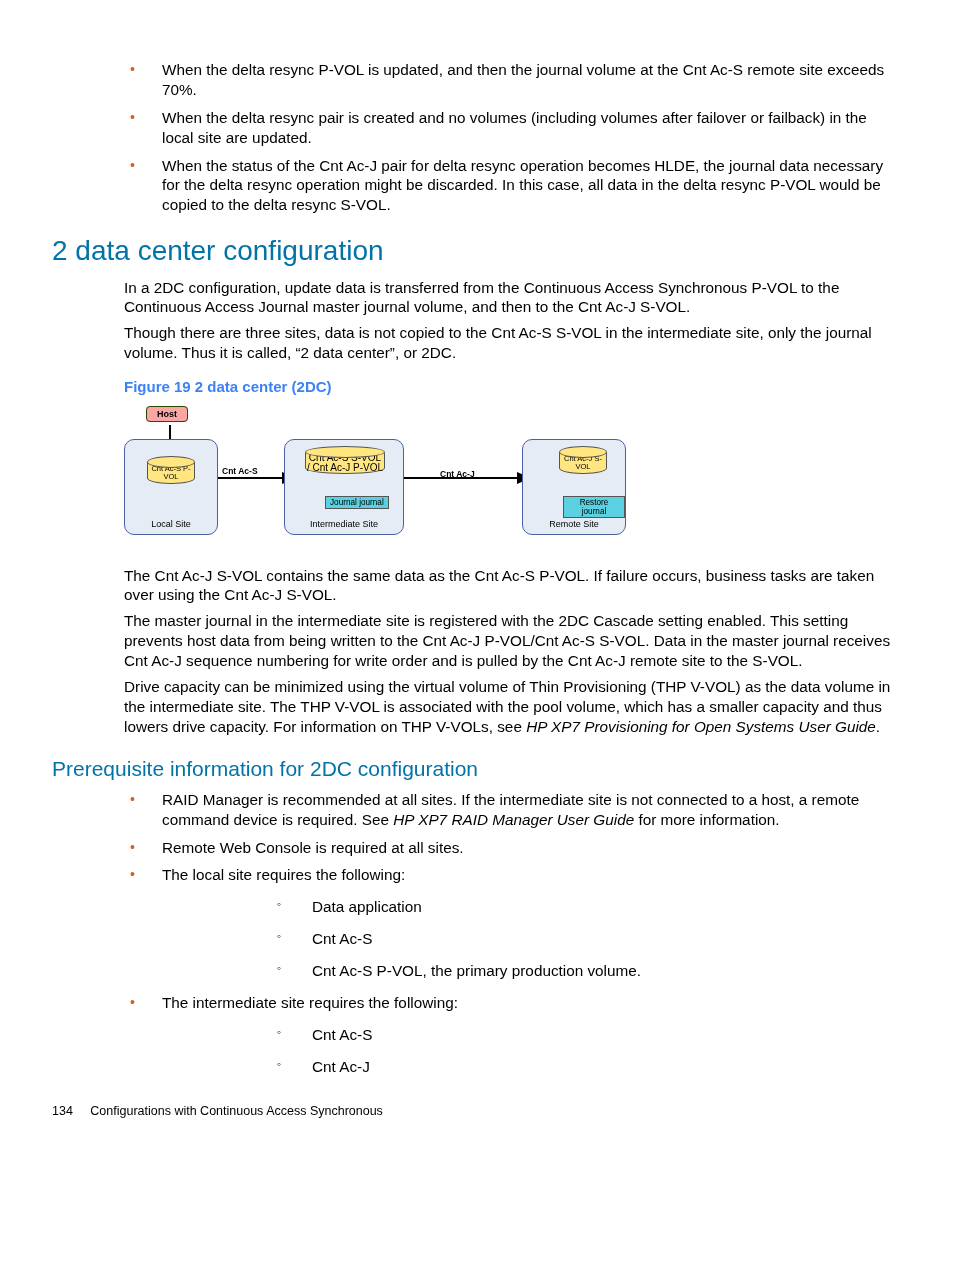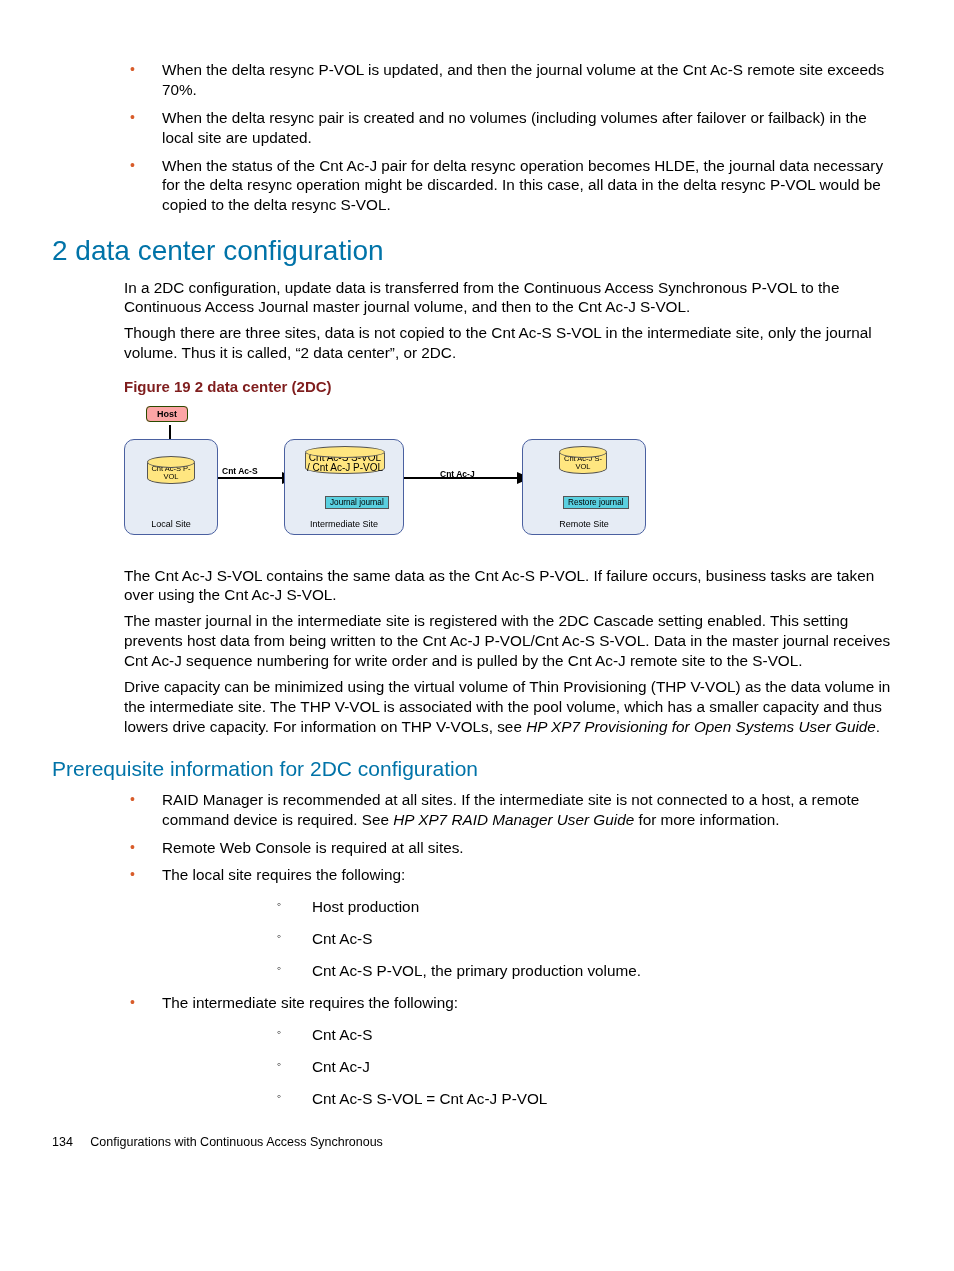--- a/index.html
+++ b/index.html
@@ -65,21 +65,21 @@
     color: #0073a8;
     font-size: 21px;
     margin: 18px 0 6px 0;
   }
   .body-p {
     margin: 6px 0 6px 72px;
     padding-right: 10px;
   }
   .fig-title {
     font-weight: bold;
-    color: #7f1d1d;
+    color: #3b82f6;
     margin: 14px 0 6px 72px;
     font-size: 15px;
   }
   .italic { font-style: italic; }
   .footer {
     margin-top: 26px;
     font-size: 12.5px;
     color:#000;
   }
   .footer .pn { display:inline-block; margin-right: 14px; }
@@ -219,21 +219,21 @@
           <span>Cnt Ac-S S-VOL</span><br><span>/ Cnt Ac-J P-VOL</span>
         </span>
       </div>
     </div>
     <div class="jbox" style="left:40px; top:56px;">Journal journal</div>
     <div class="site-label">Intermediate Site</div>
   </div>
 
   <span class="conn-label" style="left:316px; top:66px;">Cnt Ac-J</span>
 
-  <div class="site-box" style="left:398px; top:36px; width:124px; height:96px;">
+  <div class="site-box" style="left:398px; top:36px; width:104px; height:96px;">
     <div class="cyl" style="left:36px; top:6px;">
       <div class="top-el"></div>
       <div class="body-el">
           <span style="font-size:7.5px; line-height:1;">Cnt Ac-J S-VOL</span>
         </div>
     </div>
     <div class="jbox" style="left:40px; top:56px;">Restore journal</div>
     <div class="site-label">Remote Site</div>
   </div>
 </div>
@@ -247,31 +247,30 @@
 <h2>Prerequisite information for 2DC configuration</h2>
 
 <ul class="top">
   <li>
     <span>RAID Manager is recommended at all sites. If the intermediate site is not connected to a host, a remote command device is required. See </span><span class="italic">HP XP7 RAID Manager User Guide</span><span> for more information.</span>
   </li>
   <li>Remote Web Console is required at all sites.</li>
   <li>
     <span>The local site requires the following:</span>
     <ul class="sub">
-      <li>Host production</li>
+      <li>Data application</li>
       <li>Cnt Ac-S</li>
       <li>Cnt Ac-S P-VOL, the primary production volume.</li>
     </ul>
   </li>
   <li>
     <span>The intermediate site requires the following:</span>
     <ul class="sub">
       <li>Cnt Ac-S</li>
       <li>Cnt Ac-J</li>
-      <li>Cnt Ac-S S-VOL = Cnt Ac-J P-VOL</li>
     </ul>
   </li>
 </ul>
 
 <div class="footer">
   <span class="pn">134</span>
   <span>Configurations with Continuous Access Synchronous</span>
 </div>
 
 </body></html>

